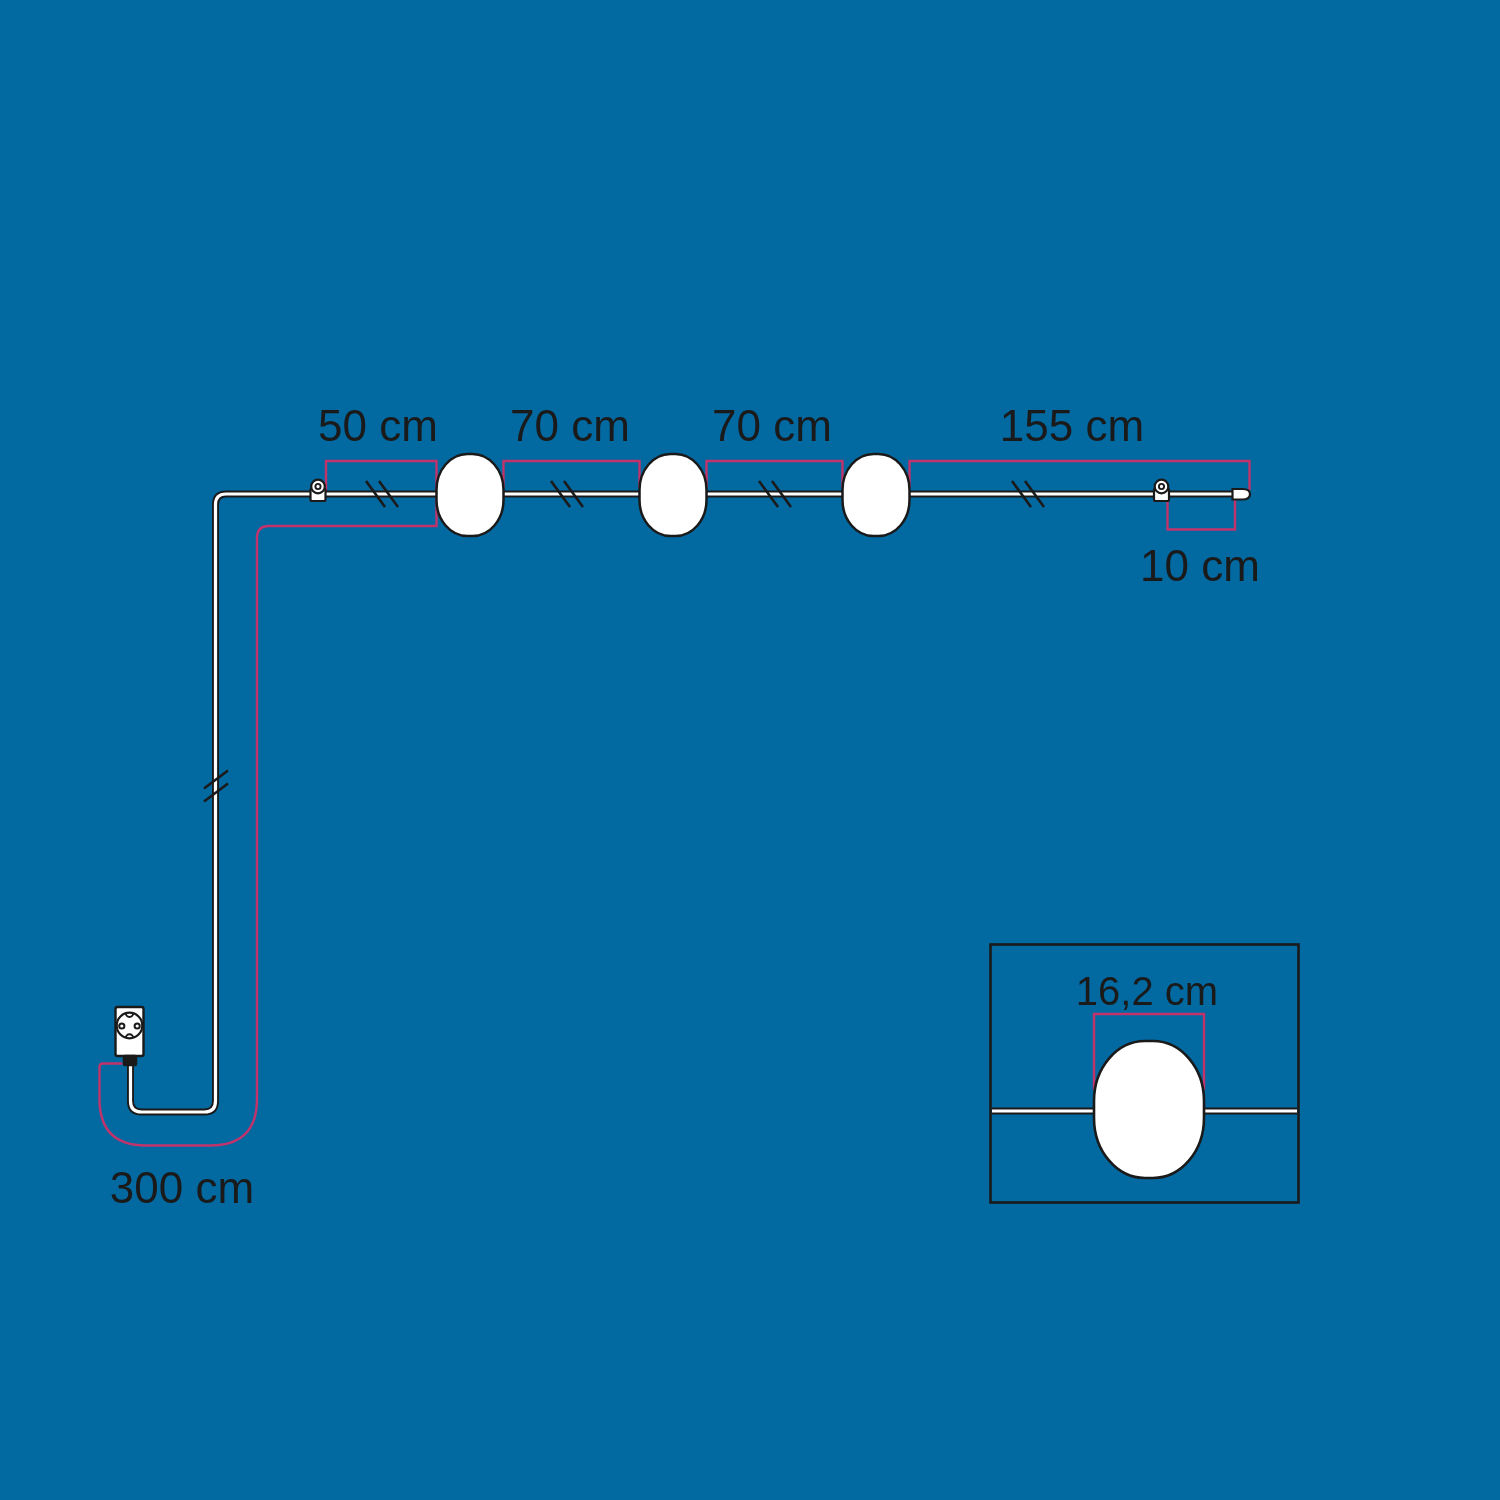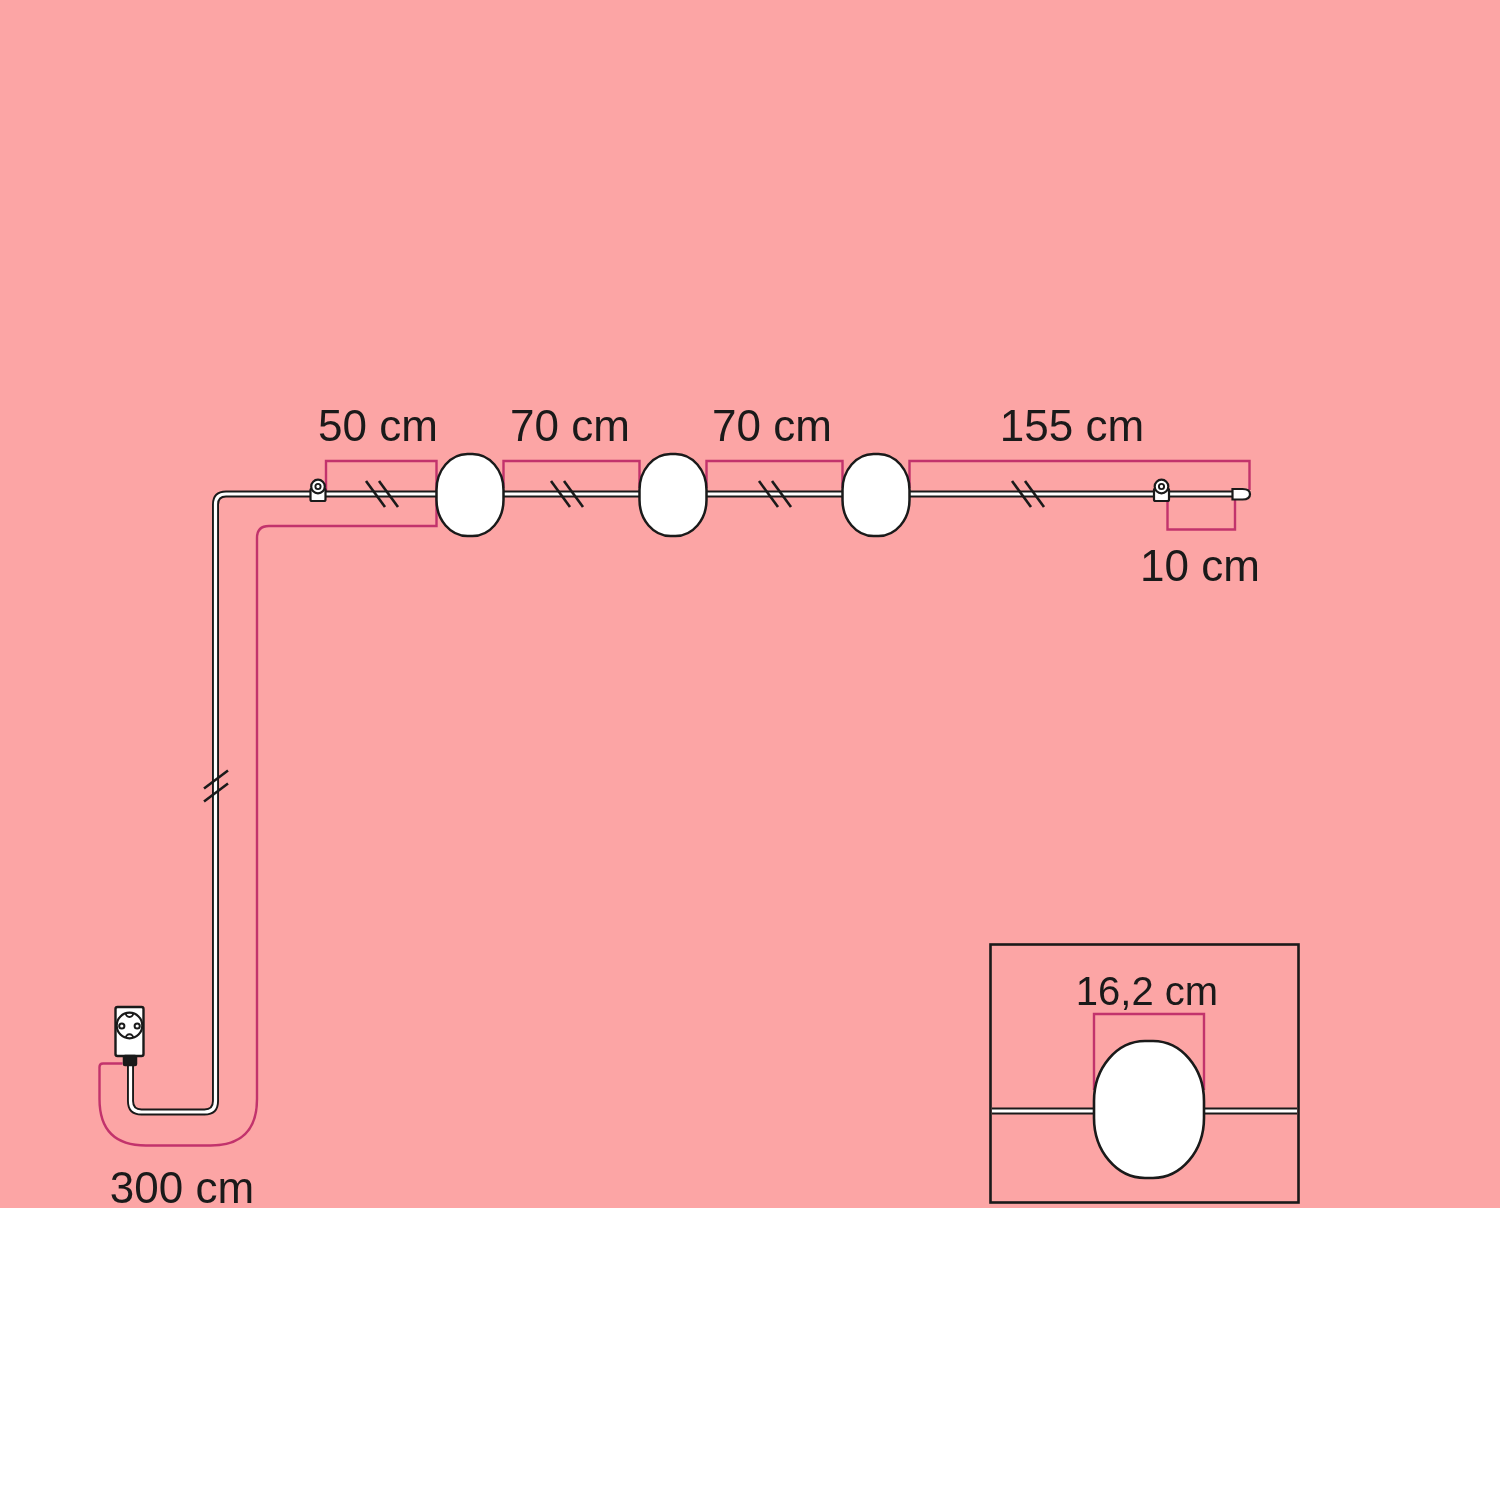--- a/index.html
+++ b/index.html
@@ -5,23 +5,23 @@
   html, body {
     margin: 0;
     padding: 0;
     background: #ffffff;
     width: 1500px;
     height: 1500px;
     overflow: hidden;
   }
   .stage {
     width: 1500px;
-    height: 1208px;
+    height: 1500px;
     position: relative;
-    background: #fca5a5;
+    background: #0369a1;
   }
   svg {
     display: block;
   }
   .dim-label {
     font-family: "Liberation Sans", "DejaVu Sans", sans-serif;
     font-size: 44px;
     text-anchor: middle;
   }
   .dim-label-small {

